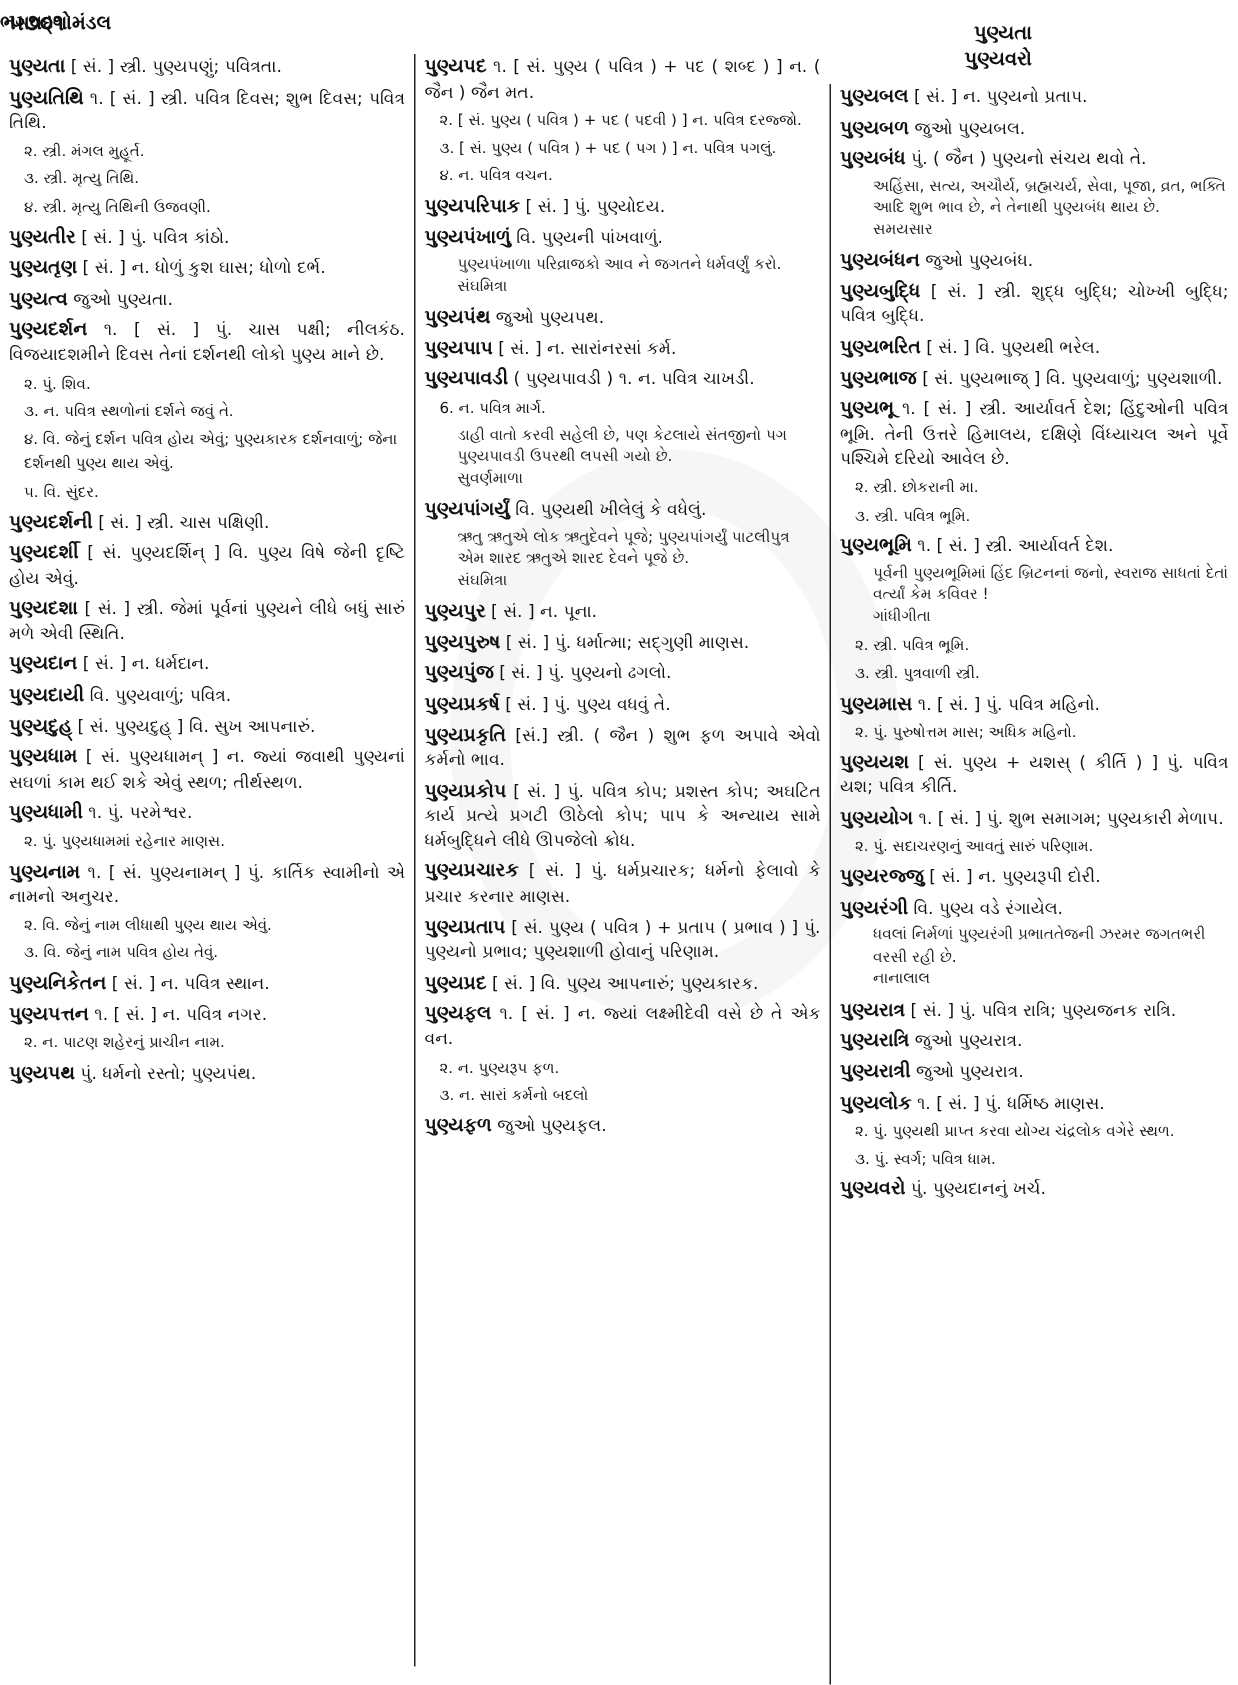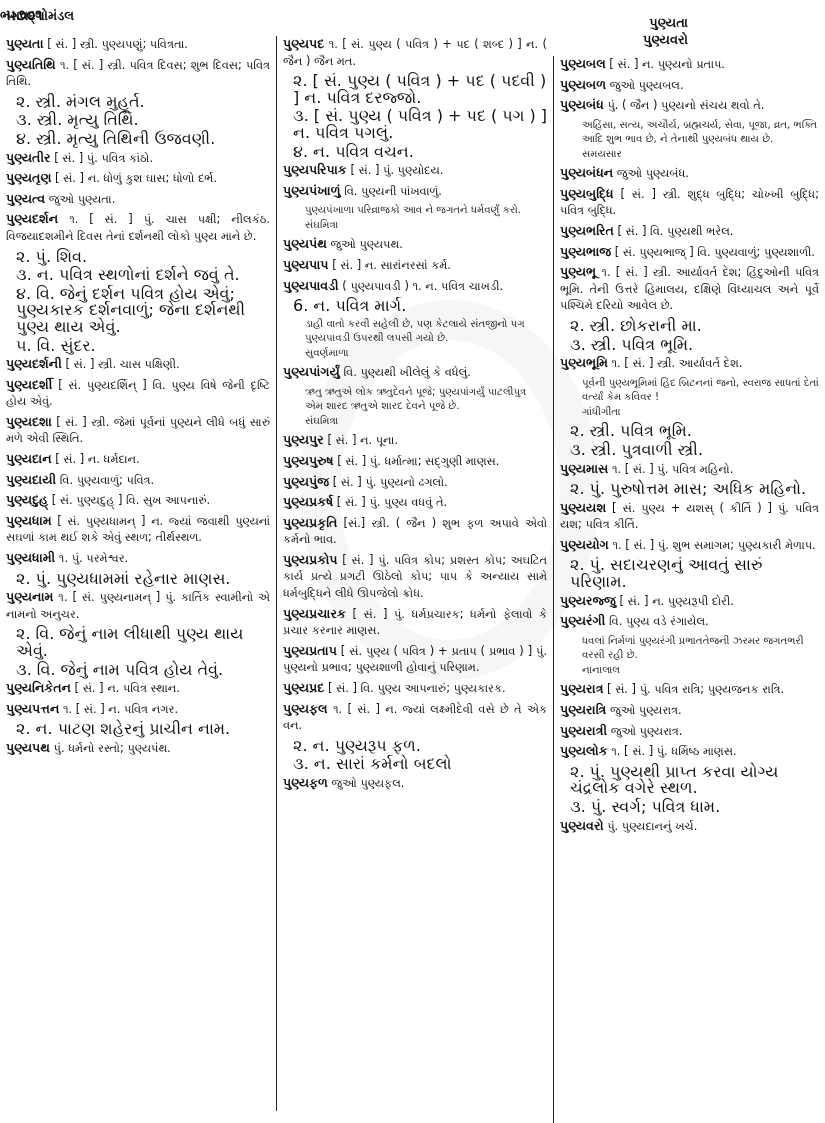--- a/index.html
+++ b/index.html
@@ -9,21 +9,21 @@
   .page-number { position:absolute; left:6px; top:6px; font-size:15px; font-weight:bold; }
   .book-title { position:absolute; left:0; width:825px; top:8px; text-align:left; font-size:13px; font-weight:bold; }
   .guide-words { position:absolute; right:8px; top:14px; text-align:right; font-size:13px; font-weight:bold; line-height:17px; }
   .columns { position:absolute; top:36px; left:0; width:825px; height:1075px; display:flex; }
   .col { box-sizing:border-box; height:100%; padding:0 6px; overflow:hidden; }
   .col1 { width:276px; }
   .col2 { width:277px; border-left:1.5px solid #222; }
   .col3 { width:272px; border-left:1.5px solid #222;margin-top:20px; }
   .entry { font-size:11.4px; line-height:16.6px; margin:0 0 4px 0; text-align:justify; }
   .hw { font-weight:bold; font-size:12.6px; }
-  .sub { font-size:16px; line-height:16.6px; padding-left:10px; margin:0 0 2px 0; }
+  .sub { font-size:10px; line-height:16.6px; padding-left:10px; margin:0 0 2px 0; }
   .quote { font-size:10.2px; line-height:14.5px; padding-left:22px; margin:1px 0 4px 0; color:#222; }
   .src { display:block; text-align:left; font-size:10.2px; }
   .watermark { position:absolute; left:300px; top:300px; width:300px; height:380px; border-radius:50%;
                border:40px solid rgba(0,0,0,0.035); box-sizing:border-box; pointer-events:none; }
 </style>
 </head>
 <body>
 
 <div class="page-header">
   <span class="page-number">૫૭૦૧</span>

